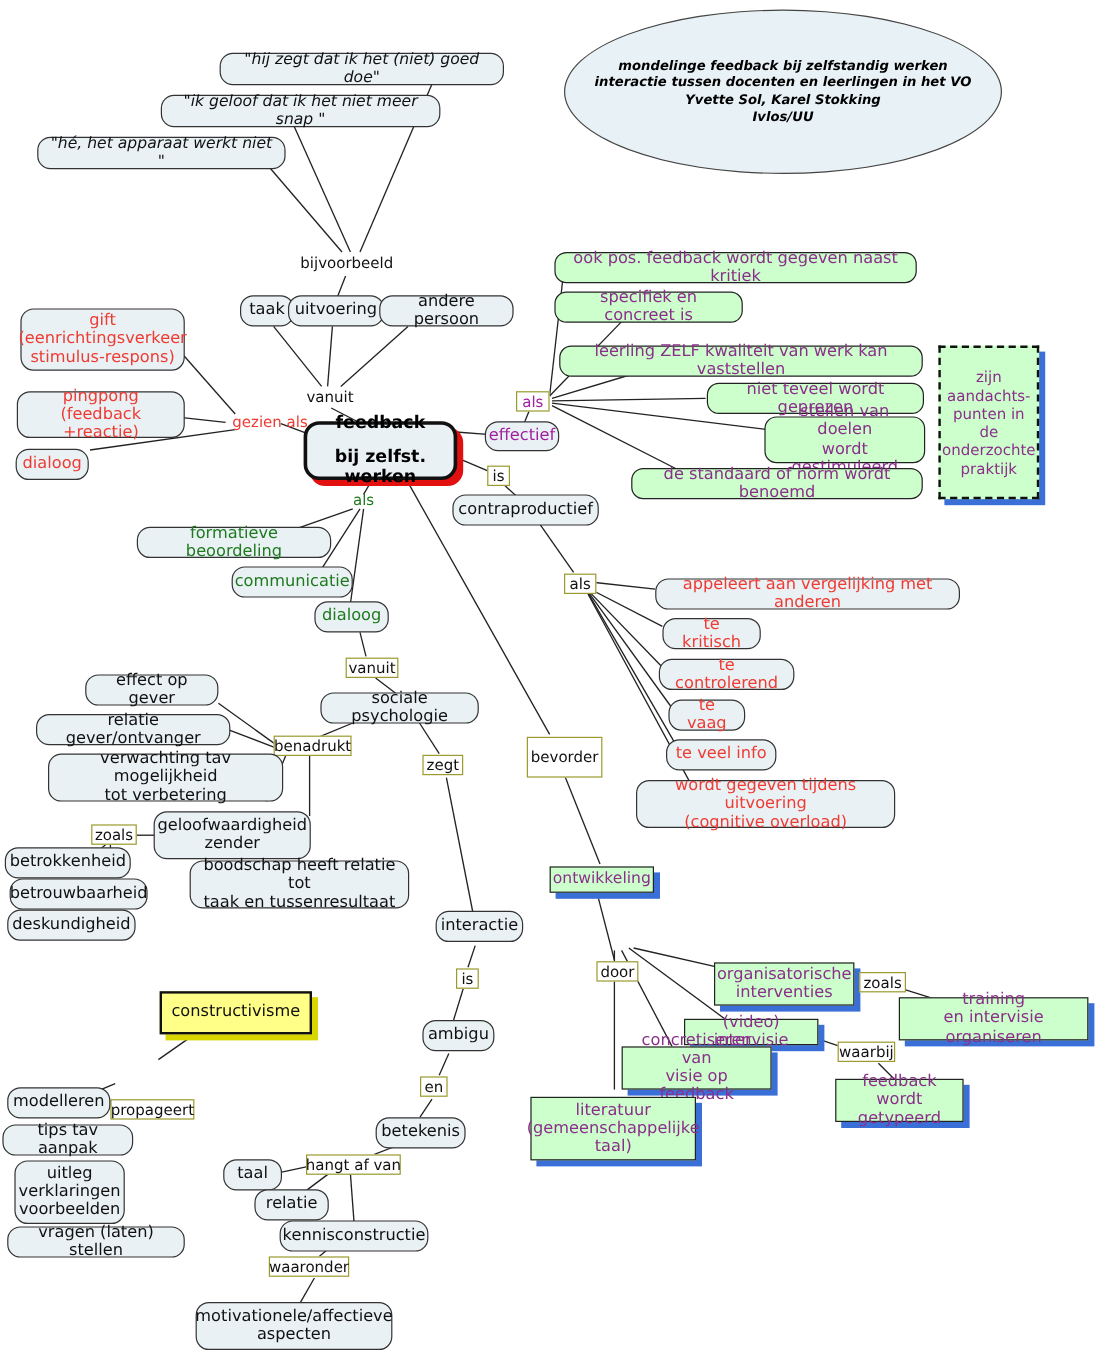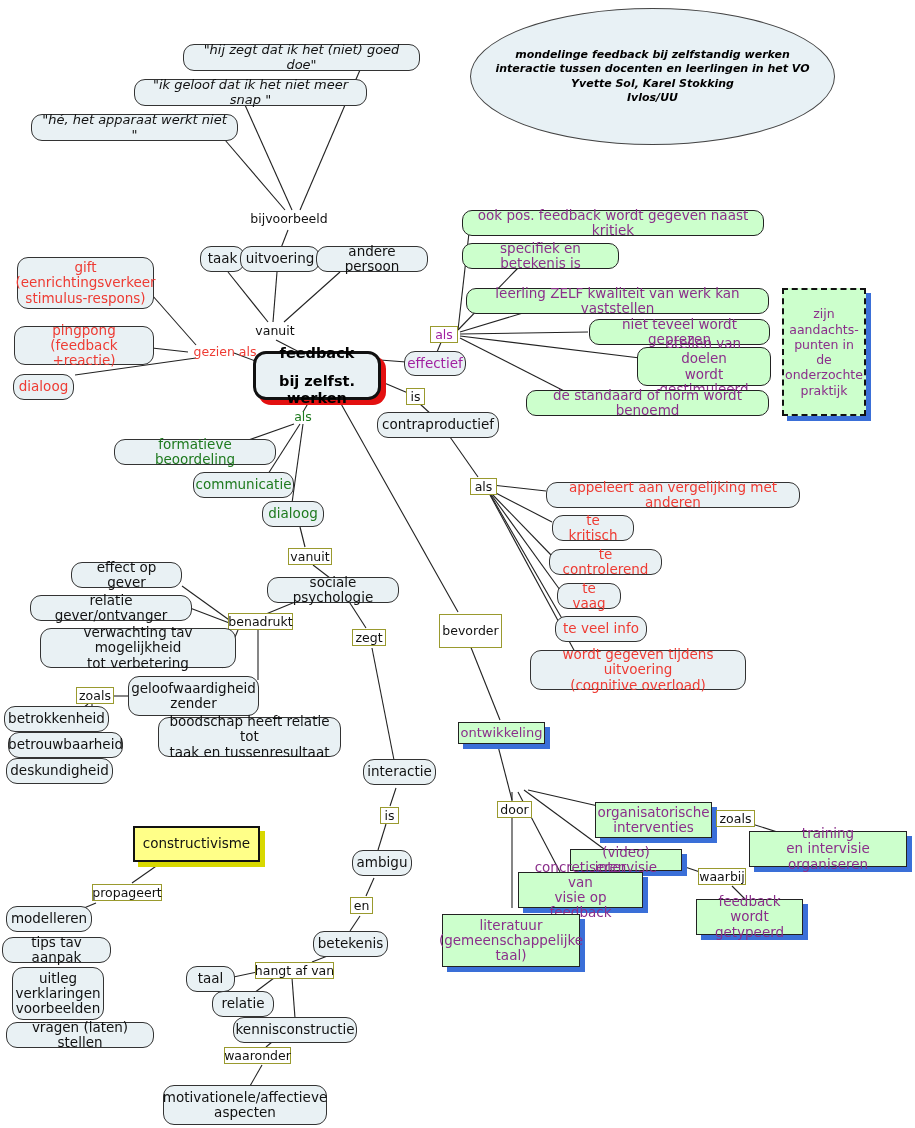--- a/index.html
+++ b/index.html
@@ -197,21 +197,21 @@
 
   <div class="node n-root" style="left:253px;top:351px;width:128px;height:49px;flex-direction:column;gap:12px;">
     <div>feedback</div>
     <div>bij zelfst. werken</div>
   </div>
 
   <div class="node n-std purple" style="left:404px;top:351px;width:62px;height:25px;">effectief</div>
   <div class="lab l-box purple" style="left:430px;top:326px;width:28px;height:17px;">als</div>
 
   <div class="node n-grnr" style="left:462px;top:210px;width:302px;height:26px;">ook pos. feedback wordt gegeven naast kritiek</div>
-  <div class="node n-grnr" style="left:462px;top:243px;width:157px;height:26px;">specifiek en betekenis is</div>
+  <div class="node n-grnr" style="left:462px;top:243px;width:157px;height:26px;">specifiek en concreet is</div>
   <div class="node n-grnr" style="left:466px;top:288px;width:303px;height:26px;">leerling ZELF kwaliteit van werk kan vaststellen</div>
   <div class="node n-grnr" style="left:589px;top:319px;width:181px;height:26px;">niet teveel wordt geprezen</div>
   <div class="node n-grnr" style="left:637px;top:347px;width:134px;height:39px;flex-direction:column;">
     <div>stellen van doelen</div>
     <div>wordt gestimuleerd</div>
   </div>
   <div class="node n-grnr" style="left:526px;top:390px;width:243px;height:26px;">de standaard of norm wordt benoemd</div>
 
   <div class="node n-dash" style="left:782px;top:288px;width:84px;height:128px;flex-direction:column;">
     <div>zijn</div>
@@ -277,21 +277,21 @@
   <div class="node n-std" style="left:212px;top:991px;width:62px;height:26px;">relatie</div>
   <div class="node n-std" style="left:233px;top:1017px;width:124px;height:26px;">kennisconstructie</div>
 
   <div class="lab l-box" style="left:224px;top:1047px;width:67px;height:17px;">waaronder</div>
   <div class="node n-std" style="left:163px;top:1085px;width:164px;height:40px;flex-direction:column;">
     <div>motivationele/affectieve</div>
     <div>aspecten</div>
   </div>
 
   <div class="node n-yel" style="left:133px;top:826px;width:127px;height:34px;">constructivisme</div>
-  <div class="lab l-box" style="left:92px;top:884px;width:70px;height:17px;text-align:center;">propageert</div>
+  <div class="lab l-box" style="left:92px;top:916px;width:70px;height:17px;text-align:center;">propageert</div>
   <div class="node n-std" style="left:6px;top:906px;width:86px;height:26px;">modelleren</div>
   <div class="node n-std" style="left:2px;top:937px;width:109px;height:26px;">tips tav aanpak</div>
   <div class="node n-std" style="left:12px;top:967px;width:92px;height:53px;flex-direction:column;">
     <div>uitleg</div>
     <div>verklaringen</div>
     <div>voorbeelden</div>
   </div>
   <div class="node n-std" style="left:6px;top:1022px;width:148px;height:26px;">vragen (laten) stellen</div>
 
   <div class="lab l-box" style="left:439px;top:614px;width:63px;height:34px;">bevorder</div>

